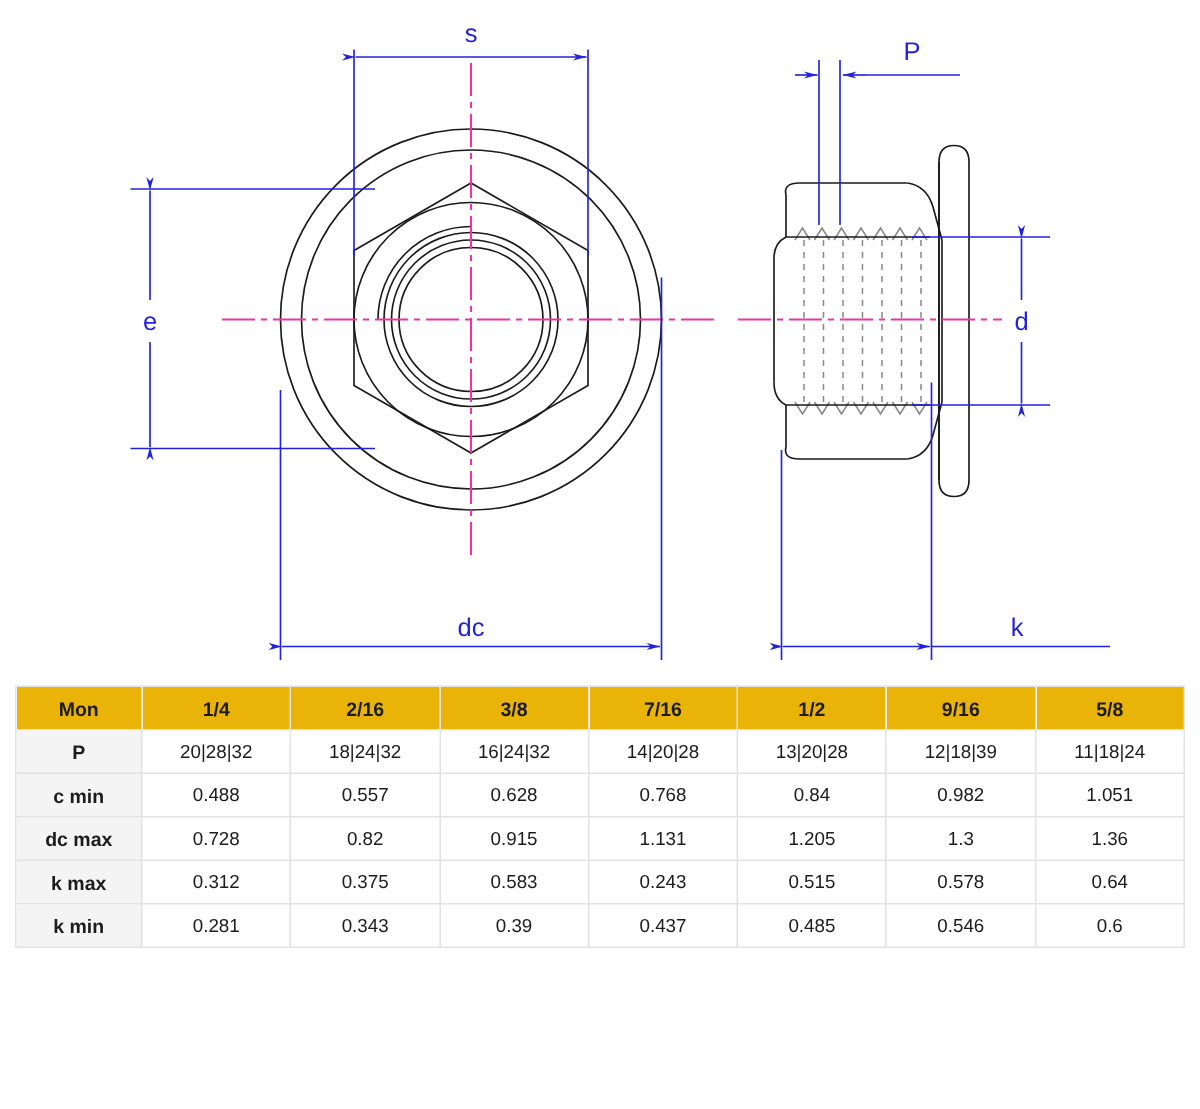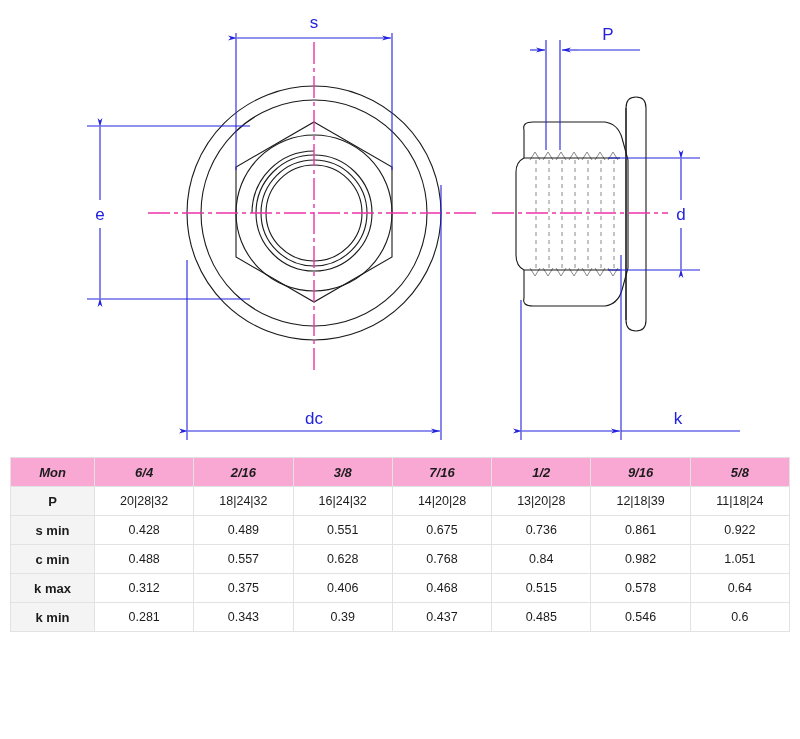--- a/index.html
+++ b/index.html
@@ -48,24 +48,23 @@
     font-size: 12.5px;
     color: #1c1c1c;
     height: 28px;
     padding: 0 2px;
     background: #ffffff;
     font-weight: normal;
     overflow: hidden;
     white-space: nowrap;
   }
   table.spec-table thead th {
-    background: #f9a8d4;
+    background: #eab308;
     font-weight: bold;
     font-size: 13px;
-    font-style: italic;
   }
   table.spec-table tbody td.row-head {
     background: #f4f4f4;
     font-weight: bold;
     font-size: 13px;
   }
   table.spec-table col.c-head { width: 84px; }
 </style>
 </head>
 <body>
@@ -206,66 +205,66 @@
         <col>
         <col>
         <col>
         <col>
         <col>
         <col>
     </colgroup>
     <thead>
       <tr>
         <th>Mon</th>
-        <th>6/4</th>
+        <th>1/4</th>
         <th>2/16</th>
         <th>3/8</th>
         <th>7/16</th>
         <th>1/2</th>
         <th>9/16</th>
         <th>5/8</th>
       </tr>
     </thead>
     <tbody>
       <tr>
         <td class="row-head">P</td>
         <td>20|28|32</td>
         <td>18|24|32</td>
         <td>16|24|32</td>
         <td>14|20|28</td>
         <td>13|20|28</td>
         <td>12|18|39</td>
         <td>11|18|24</td>
       </tr>
       <tr>
-        <td class="row-head">s min</td>
-        <td>0.428</td>
-        <td>0.489</td>
-        <td>0.551</td>
-        <td>0.675</td>
-        <td>0.736</td>
-        <td>0.861</td>
-        <td>0.922</td>
-      </tr>
-      <tr>
         <td class="row-head">c min</td>
         <td>0.488</td>
         <td>0.557</td>
         <td>0.628</td>
         <td>0.768</td>
         <td>0.84</td>
         <td>0.982</td>
         <td>1.051</td>
       </tr>
       <tr>
+        <td class="row-head">dc max</td>
+        <td>0.728</td>
+        <td>0.82</td>
+        <td>0.915</td>
+        <td>1.131</td>
+        <td>1.205</td>
+        <td>1.3</td>
+        <td>1.36</td>
+      </tr>
+      <tr>
         <td class="row-head">k max</td>
         <td>0.312</td>
         <td>0.375</td>
-        <td>0.406</td>
-        <td>0.468</td>
+        <td>0.583</td>
+        <td>0.243</td>
         <td>0.515</td>
         <td>0.578</td>
         <td>0.64</td>
       </tr>
       <tr>
         <td class="row-head">k min</td>
         <td>0.281</td>
         <td>0.343</td>
         <td>0.39</td>
         <td>0.437</td>

